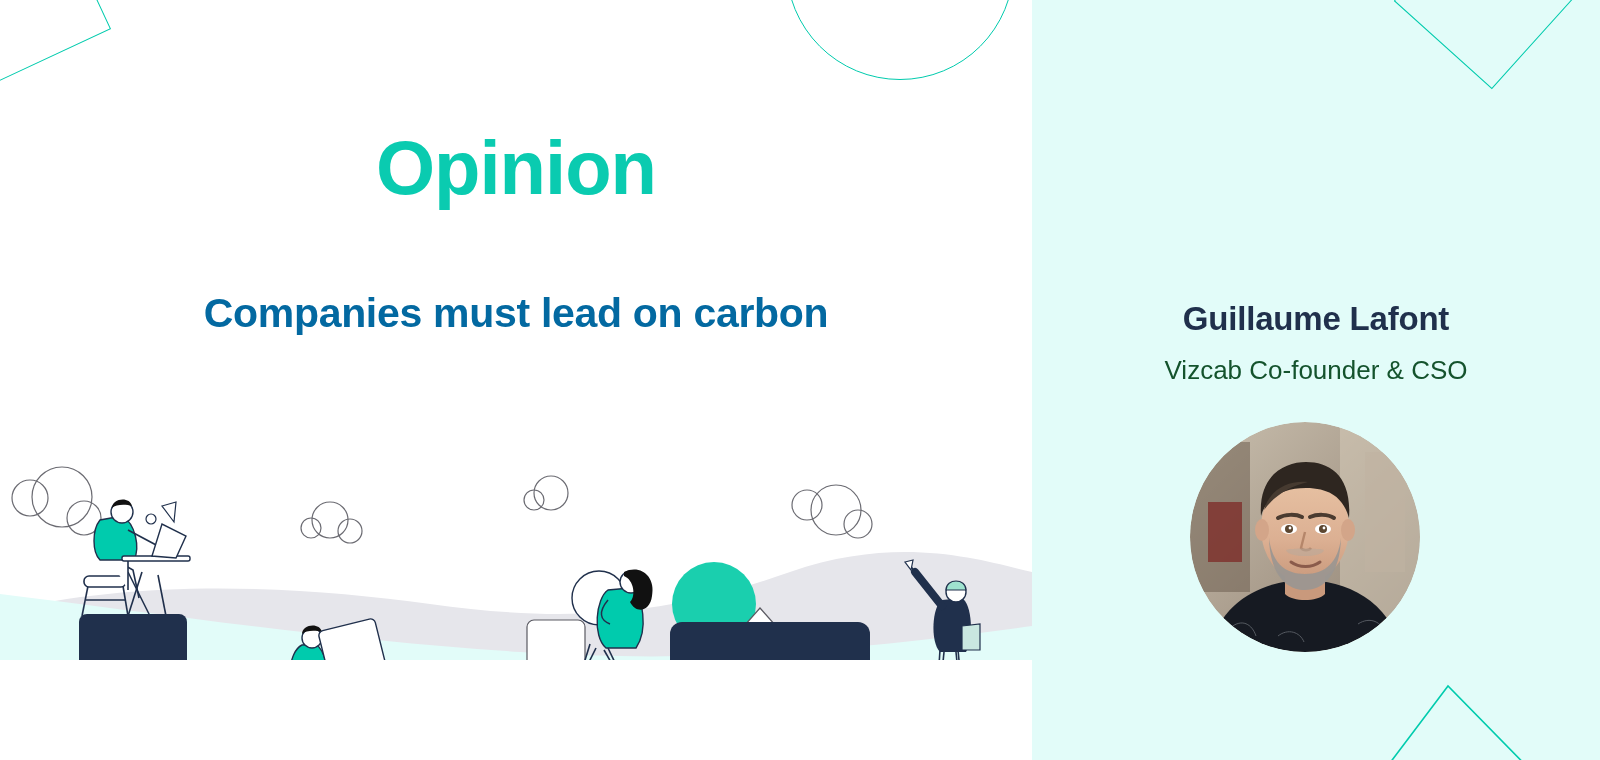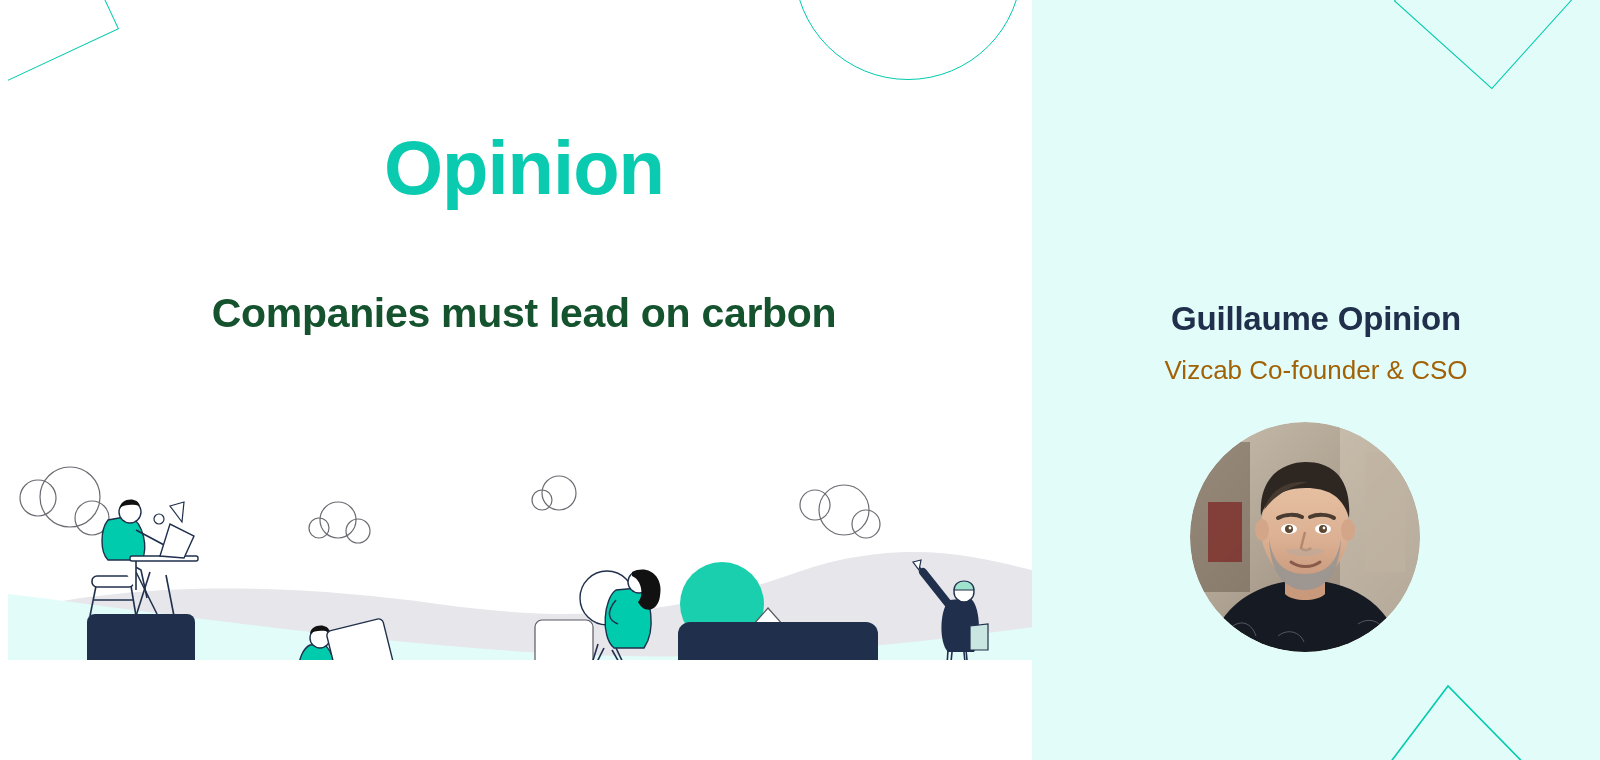--- a/index.html
+++ b/index.html
@@ -8,21 +8,21 @@
     font-family:"Liberation Sans", sans-serif;
     background:#ffffff;
   }
   .stage {
     position:relative;
     width:1600px; height:760px;
     overflow:hidden;
   }
   
   .left-panel {
-    position:absolute; left:8px; top:0;
+    position:absolute; left:0; top:0;
     width:1032px; height:660px;
     background:#ffffff;
     overflow:hidden;
   }
   .right-panel {
     position:absolute; left:1032px; top:0;
     width:568px; height:760px;
     background:#E2FCF9;
     overflow:hidden;
   }
@@ -45,40 +45,40 @@
   .kicker {
     position:absolute; left:0; top:130px; width:1032px;
     text-align:center;
     font-size:76px; font-weight:bold; letter-spacing:-1px;
     color:#0ACBB0; line-height:1;
   }
   .headline {
     position:absolute; left:60px; top:288px; width:912px;
     text-align:center;
     font-size:41px; font-weight:bold;
-    color:#14532d; line-height:1.25; letter-spacing:-0.3px;
+    color:#0369a1; line-height:1.25; letter-spacing:-0.3px;
   }
   
   .by-word {
     position:absolute; left:0; top:142px; width:568px;
     text-align:center;
     font-family:"Liberation Serif", serif;
     font-style:italic; font-size:62px; color:#0ACBB0;
     line-height:1;
   }
   .author-name {
     position:absolute; left:0; top:300px; width:568px;
     text-align:center;
     font-size:33px; font-weight:bold; color:#20304C;
     letter-spacing:-0.2px;
   }
   .author-role {
     position:absolute; left:0; top:355px; width:568px;
     text-align:center;
-    font-size:26px; color:#a16207; font-weight:400;
+    font-size:26px; color:#14532d; font-weight:400;
   }
   .avatar {
     position:absolute; left:1190px; top:422px;
     width:230px; height:230px; border-radius:50%;
     overflow:hidden;
   }
   
   .illo { position:absolute; left:0; top:0; }
 </style>
 </head>
@@ -219,21 +219,21 @@
     </div>
   </div>
 
   <div class="right-panel">
     <div class="deco sq-tr"></div>
     <svg class="deco tri-br" width="240" height="120" viewBox="0 0 240 120">
       <path d="M6 120 L86 14 L190 120" fill="none" stroke="#00CBAD" stroke-width="1.6"></path>
     </svg>
   </div>
 
-  <div class="author-name" style="left:1032px;">Guillaume Opinion</div>
+  <div class="author-name" style="left:1032px;">Guillaume Lafont</div>
   <div class="author-role" style="left:1032px;">Vizcab Co-founder &amp; CSO</div>
 
   <div class="avatar">
     <svg width="230" height="230" viewBox="0 0 230 230">
       <defs>
         <clipPath id="avClip">
             <circle cx="115" cy="115" r="115"></circle>
           </clipPath>
         <linearGradient id="bgRoom" x1="0" y1="0" x2="1" y2="1">
           <stop offset="0%" stop-color="#C9BFAE"></stop>

